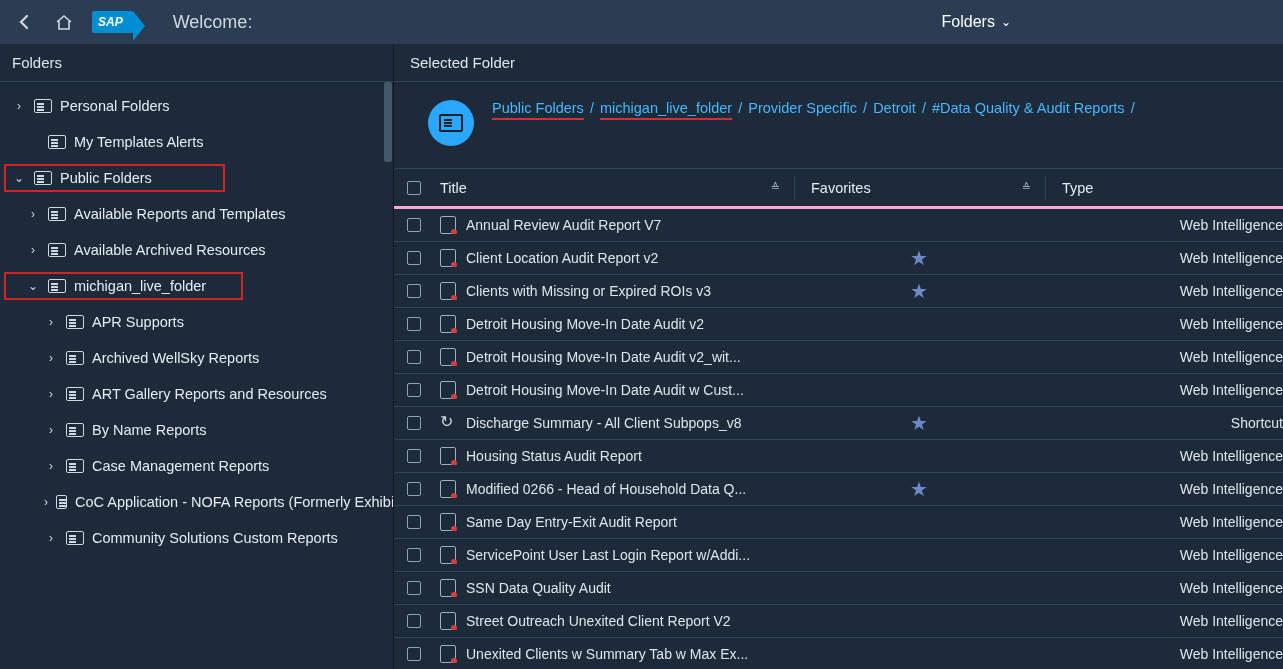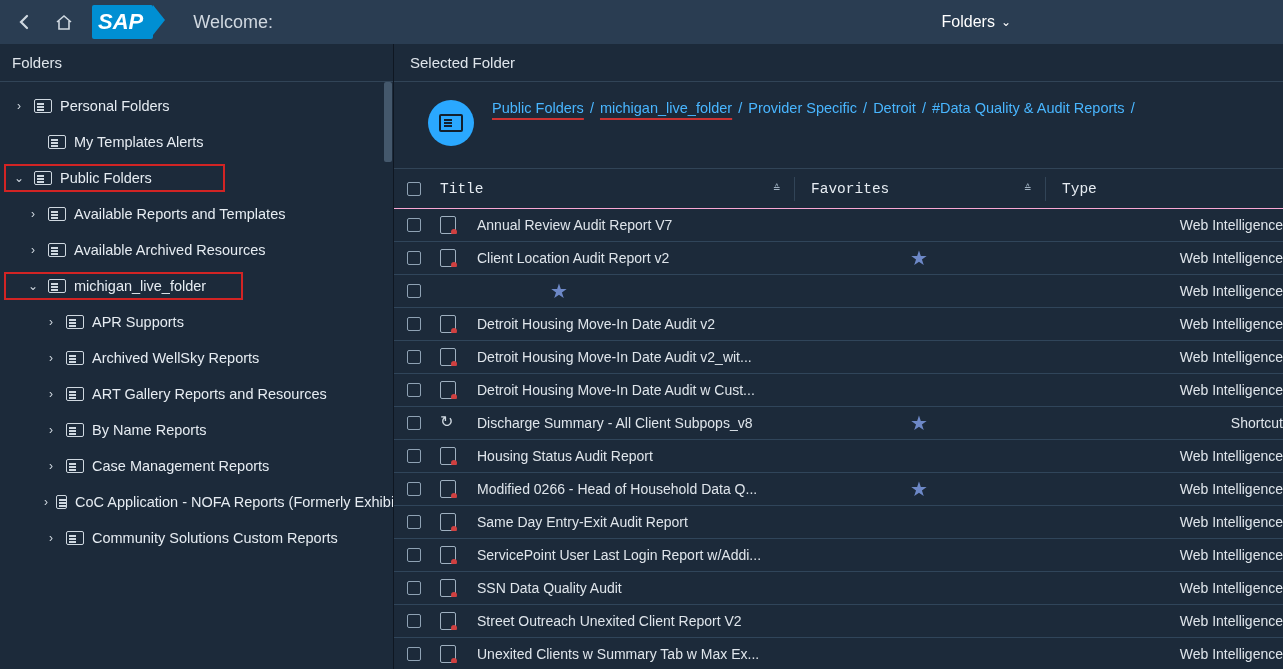--- a/index.html
+++ b/index.html
@@ -25,21 +25,21 @@
     display:flex; align-items:center; justify-content:center;
     cursor:pointer;
     color:#cfd8e0;
   }
   .sap-logo {
     background:#008fd3;
     color:#fff;
     font-weight:700;
     font-style:italic;
     padding:4px 10px 4px 6px;
-    font-size:22px;
+    font-size:12px;
     border-radius:2px;
     position:relative;
   }
   .sap-logo::after{
     content:"";
     position:absolute;
     right:-12px;top:0;bottom:0;
     width:0;height:0;
     border-top: 15px solid transparent;
     border-bottom: 15px solid transparent;
@@ -134,40 +134,39 @@
   .table{
     border-top:1px solid #314457;
     flex:1;
     overflow:auto;
   }
   .thead{
     display:flex;
     align-items:center;
     height:40px;
     background:#1c2a3a;
-    border-bottom:1px solid #f9a8d4;
+    border-bottom:3px solid #f9a8d4;
     font-size:14.5px;
     color:#e6ecf2;
-    font-family:Liberation Mono, monospace;
   }
   .th-check{ width:40px; display:flex; justify-content:center;}
   .th-title{ flex:0 0 360px; padding-left:6px; display:flex; align-items:center; justify-content:space-between;}
   .th-fav{ flex:0 0 250px; padding-left:16px; display:flex; align-items:center; justify-content:space-between;}
   .th-type{ flex:1; padding-left:16px;}
   .sort-ico{ font-size:11px; color:#9fb0c0; padding-right:14px;}
 
   .row{
     display:flex;
     align-items:center;
     height:33px;
     border-bottom:1px solid #30455a;
     font-size:14px;
   }
   .row .cell-check{ width:40px; display:flex; justify-content:center;}
-  .row .cell-title{ flex:0 0 360px; display:flex; align-items:center; gap:21px; padding-left:6px; overflow:hidden; white-space:nowrap; text-overflow:ellipsis;}
+  .row .cell-title{ flex:0 0 360px; display:flex; align-items:center; gap:10px; padding-left:6px; overflow:hidden; white-space:nowrap; text-overflow:ellipsis;}
   .row .cell-fav{ flex:0 0 250px; display:flex; justify-content:center; align-items:center;}
   .row .cell-type{ flex:1; padding-left:16px;text-align:right;}
   .chk{
     width:14px;height:14px;border:1.5px solid #8fa2b4;border-radius:2px;cursor:pointer;
   }
   .doc-ico{
     width:16px;height:18px;border:1.5px solid #9fb0c0;border-radius:2px;position:relative;
     flex-shrink:0;
   }
   .doc-ico::after{
@@ -350,20 +349,24 @@
             </div>
             <div class="cell-fav">
               <span class="star">★</span>
             </div>
             <div class="cell-type">Web Intelligence</div>
           </div>
           <div class="row">
             <div class="cell-check">
               <div class="chk"></div>
             </div>
+            <div class="cell-title">
+              <span class="doc-ico"></span>
+              <span class="title-text">Clients with Missing or Expired ROIs v3</span>
+            </div>
             <div class="cell-fav">
               <span class="star">★</span>
             </div>
             <div class="cell-type">Web Intelligence</div>
           </div>
           <div class="row">
             <div class="cell-check">
               <div class="chk"></div>
             </div>
             <div class="cell-title">

